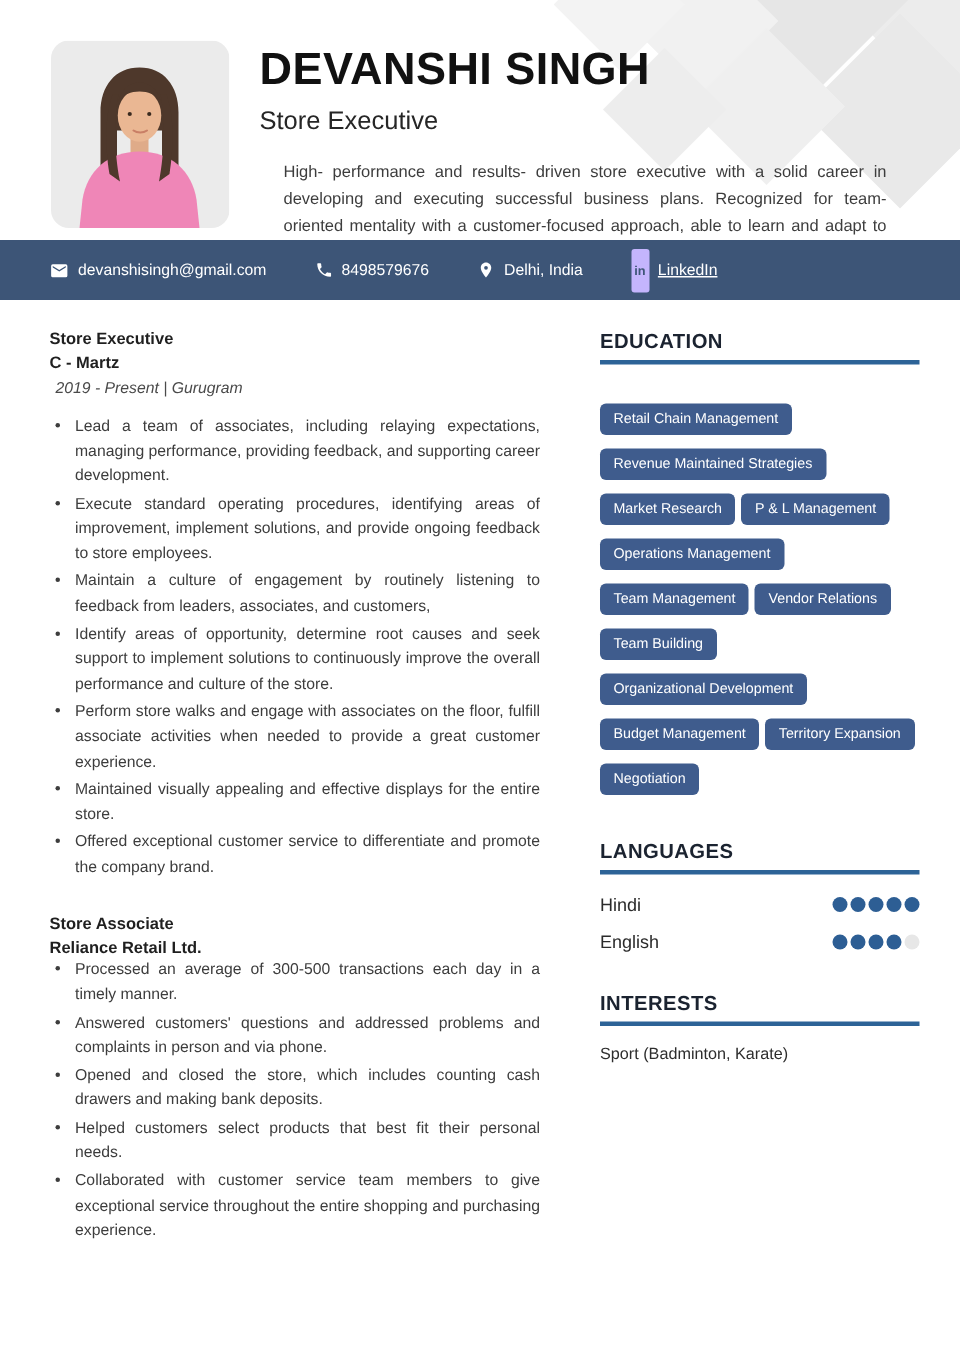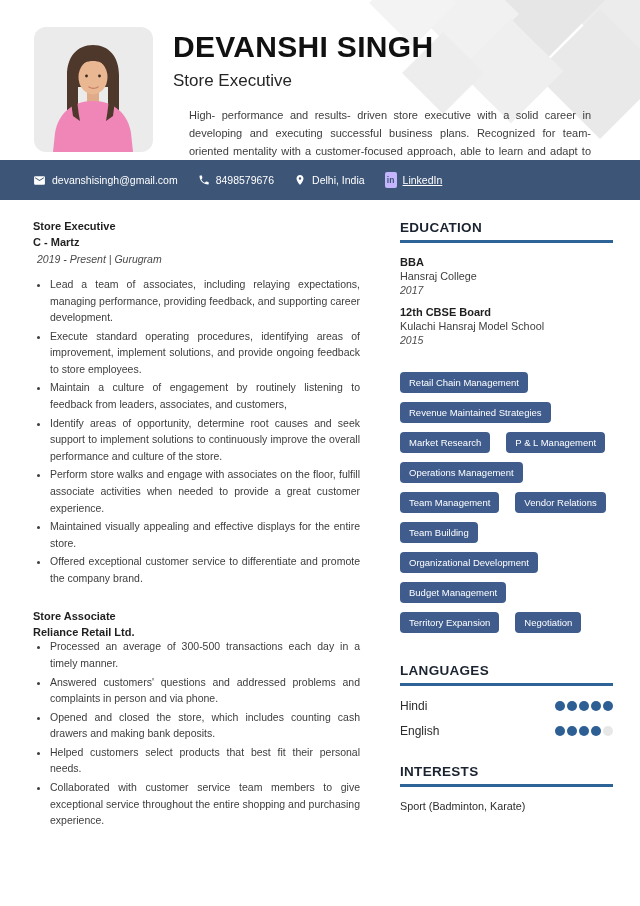--- a/index.html
+++ b/index.html
@@ -18,25 +18,25 @@
   .d7{width:58px;height:58px;background:#ededed;right:168px;top:44px;}
 
   .photo{position:absolute;left:34px;top:27px;width:119px;height:125px;border-radius:12px;overflow:hidden;}
 
   .header-text{position:relative;padding:30px 33px 0 173px;}
   .name{font-size:30px;font-weight:bold;color:#111;letter-spacing:.3px;margin:0 0 7px;}
   .role{font-size:17px;color:#262626;margin:0 0 8px;}
   .summary{font-size:11px;line-height:1.62;text-align:justify;color:#3d3d3d;margin:16px;}
 
   .contact-bar{position:absolute;top:160px;left:0;width:640px;height:40px;background:var(--bar,#3d5577);
-               display:flex;gap:20px;padding-left:33px;box-sizing:border-box;
+               display:flex;gap:32px;padding-left:33px;box-sizing:border-box;
                color:#fff;font-size:10.5px;}
   .contact-item{display:flex;align-items:center;gap:6px;white-space:nowrap;}
   .contact-item svg{display:block;}
-  .contact-item .li-badge{width:12px;height:16px;border-radius:2px;background:#c4b5fd;color:var(--bar,#3d5577);
+  .contact-item .li-badge{width:12px;height:29px;border-radius:2px;background:#c4b5fd;color:var(--bar,#3d5577);
                font-size:8.5px;font-weight:bold;display:flex;align-items:center;justify-content:center;}
   .contact-item.link .label{text-decoration:underline;cursor:pointer;}
 
   .main{position:absolute;top:200px;left:0;width:640px;display:flex;gap:40px;
         padding:20px 27px 0 33px;box-sizing:border-box;}
   .col-left{width:327px;flex:none;}
   .col-right{width:213px;flex:none;}
 
   .section{margin-bottom:26px;}
   .section-heading{font-size:13.5px;font-weight:bold;color:#1b2330;letter-spacing:.3px;
@@ -47,21 +47,21 @@
   .job-company{font-weight:bold;font-size:11px;color:#1f1f1f;margin-top:4px;}
   .job-meta{font-style:italic;font-size:10.5px;color:#4a4a4a;margin:5px 4px 11px;}
   ul.bullets{margin:0;padding-left:17px;}
   ul.bullets li{font-size:10.5px;line-height:1.58;text-align:justify;margin-bottom:2px;}
 
   .edu-entry{margin-bottom:10px;}
   .edu-degree{font-weight:bold;font-size:11px;color:#1f1f1f;}
   .edu-school{font-size:10.8px;margin-top:2px;}
   .edu-year{font-style:italic;font-size:10.5px;color:#4a4a4a;margin-top:2px;}
 
-  .skills-wrap{display:flex;flex-wrap:wrap;gap:9px 16px;}
+  .skills-wrap{display:flex;flex-wrap:wrap;gap:9px 4px;}
   .skill-badge{background:var(--badge,#3f5c8d);color:#fff;font-size:9.5px;
         padding:5px 9px;border-radius:4px;white-space:nowrap;}
 
   .lang-row{display:flex;justify-content:space-between;align-items:center;
         margin-bottom:11px;font-size:12px;color:#2b2b2b;}
   .dots{display:flex;gap:2px;}
   .dot{width:10px;height:10px;border-radius:50%;background:var(--dotEmpty,#e7e7e7);}
   .dot.filled{background:var(--dotFill,#2d5e94);}
 
   .interests-text{font-size:10.8px;color:#2d2d2d;}
@@ -166,32 +166,20 @@
                 <li>Collaborated with customer service team members to give exceptional service throughout the entire shopping and purchasing experience.</li>
               </ul>
             </div>
           </div>
       </div>
     </div>
 
     <div class="col-right">
       <div class="section">
         <h2 class="section-heading">EDUCATION</h2>
-        <div>
-            <div class="edu-entry">
-              <div class="edu-degree">BBA</div>
-              <div class="edu-school">Hansraj College</div>
-              <div class="edu-year">2017</div>
-            </div>
-            <div class="edu-entry">
-              <div class="edu-degree">12th CBSE Board</div>
-              <div class="edu-school">Kulachi Hansraj Model School</div>
-              <div class="edu-year">2015</div>
-            </div>
-          </div>
       </div>
 
       <div class="section" style="margin-bottom:30px;">
         <div class="skills-wrap">
             <span class="skill-badge">Retail Chain Management</span>
             <span class="skill-badge">Revenue Maintained Strategies</span>
             <span class="skill-badge">Market Research</span>
             <span class="skill-badge">P &amp; L Management</span>
             <span class="skill-badge">Operations Management</span>
             <span class="skill-badge">Team Management</span>

